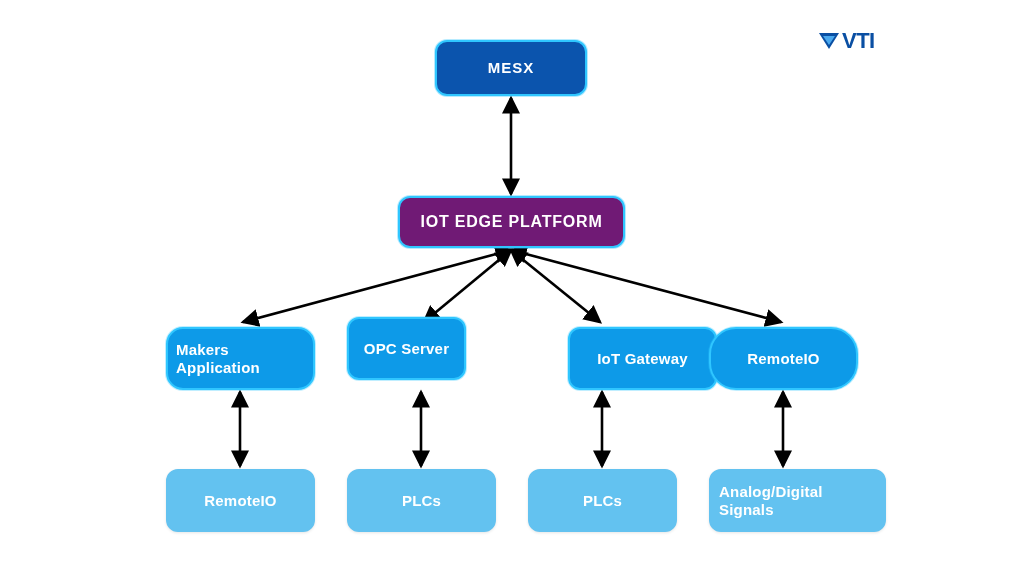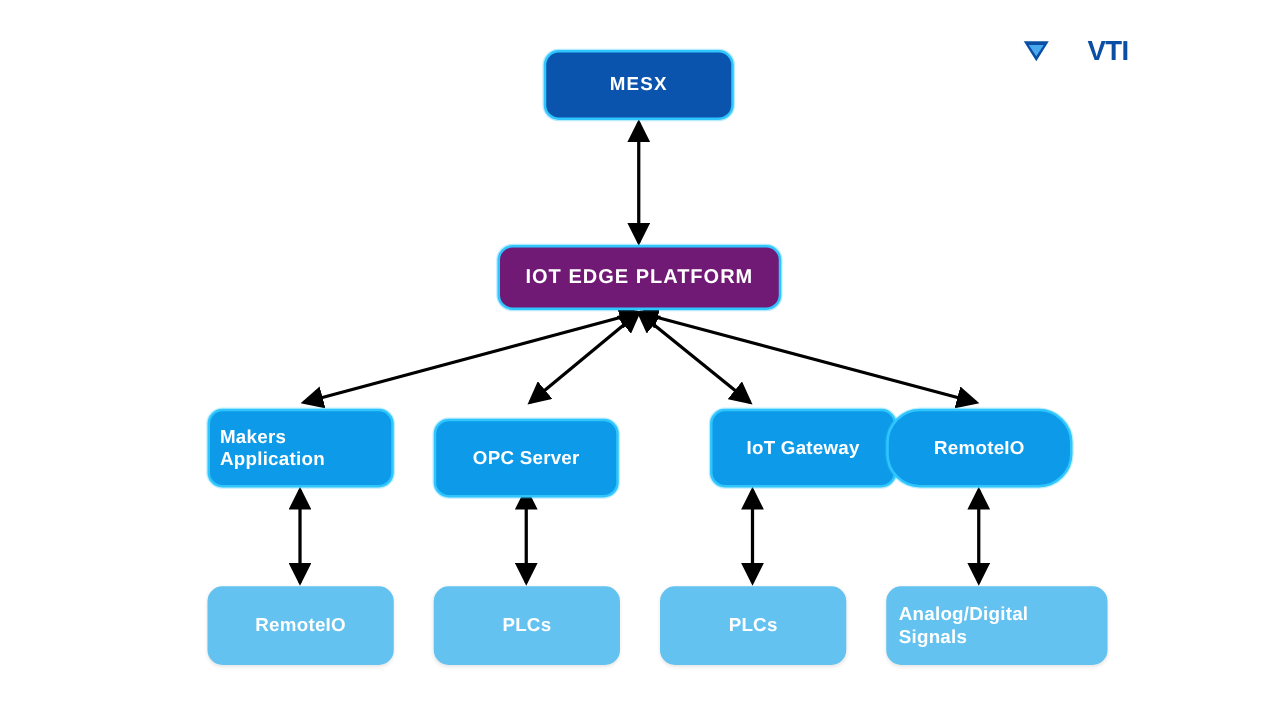--- a/index.html
+++ b/index.html
@@ -34,21 +34,20 @@
     margin-right: 2px;
     position: relative;
     display: inline-block;
   }
   #logo .mark svg { display: block; }
   #logo .word-dark {
     font-size: 22px;
     font-weight: 700;
     letter-spacing: -0.5px;
     color: #0a4fa3;
-    margin-left: 28px;
   }
   #logo .word-light {
     font-size: 22px;
     font-weight: 400;
     letter-spacing: -0.2px;
     color: #2e9bf0;
     margin-left: 3px;
   }
 
   
@@ -142,24 +141,24 @@
       </g>
   </svg>
 
   <div id="nodes">
       <div class="node tier-top" style="left: 435px; top: 40px; width: 152px; height: 56px;">
         <span class="label">MESX</span>
       </div>
       <div class="node tier-edge" style="left: 398px; top: 196px; width: 227px; height: 52px;">
         <span class="label">IOT EDGE PLATFORM</span>
       </div>
-      <div class="node tier-mid" style="left: 166px; top: 327px; width: 149px; height: 63px;">
+      <div class="node tier-mid" style="left: 166px; top: 327px; width: 149px; height: 63px; border-radius: 17px;">
         <span class="label">Makers Application</span>
       </div>
-      <div class="node tier-mid" style="left: 347px; top: 335px; width: 148px; height: 63px;">
+      <div class="node tier-mid" style="left: 347px; top: 317px; width: 119px; height: 63px;">
         <span class="label">OPC Server</span>
       </div>
       <div class="node tier-mid" style="left: 528px; top: 327px; width: 149px; height: 63px; margin-left: 40px;">
         <span class="label">IoT Gateway</span>
       </div>
       <div class="node tier-mid" style="left: 709px; top: 327px; width: 149px; height: 63px; border-radius: 27px;">
         <span class="label">RemoteIO</span>
       </div>
       <div class="node tier-bottom" style="left: 166px; top: 469px; width: 149px; height: 63px;">
         <span class="label">RemoteIO</span>

